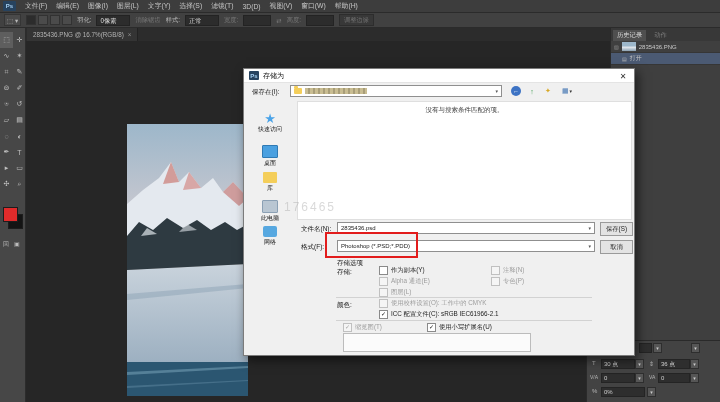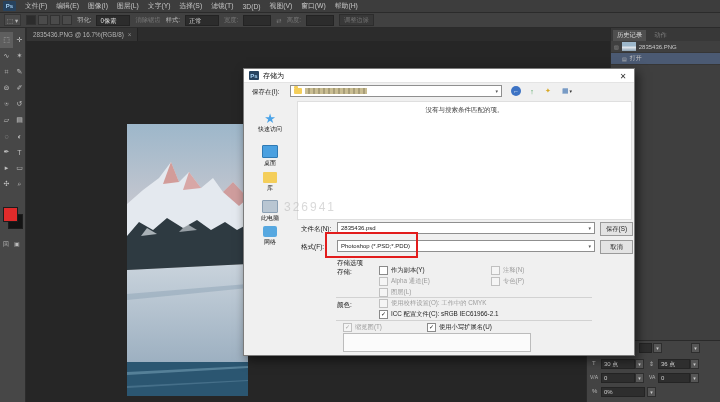--- a/index.html
+++ b/index.html
@@ -271,21 +271,21 @@
       <div>此电脑</div>
     </div>
     <div class="side-item" style="top:157px;">
       <div class="side-ico ico-net"></div>
       <div>网络</div>
     </div>
 
     <div class="listarea">
       <div class="empty-msg">没有与搜索条件匹配的项。</div>
     </div>
-    <div class="watermark">326941</div>
+    <div class="watermark">176465</div>
 
     <span class="dlg-label" style="left:57px;top:156px;">文件名(N):</span>
     <div class="combo" style="left:93px;top:153px;width:258px;">
       <span>2835436.psd</span>
       <span class="arrow">▾</span>
     </div>
     <div class="btn" style="left:356px;top:153px;">保存(S)</div>
 
     <span class="dlg-label" style="left:57px;top:174px;">格式(F):</span>
     <div class="combo" style="left:93px;top:171px;width:258px;">

